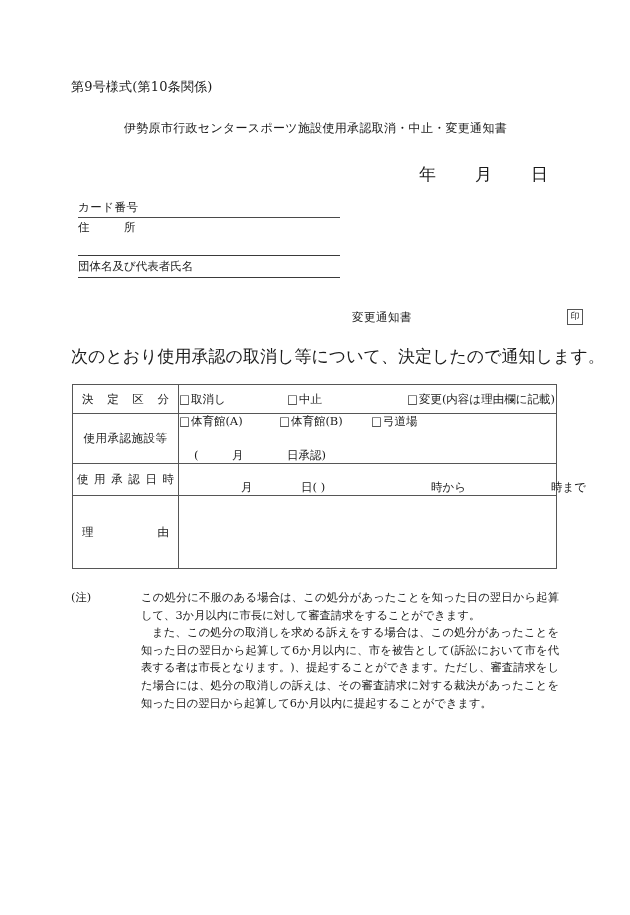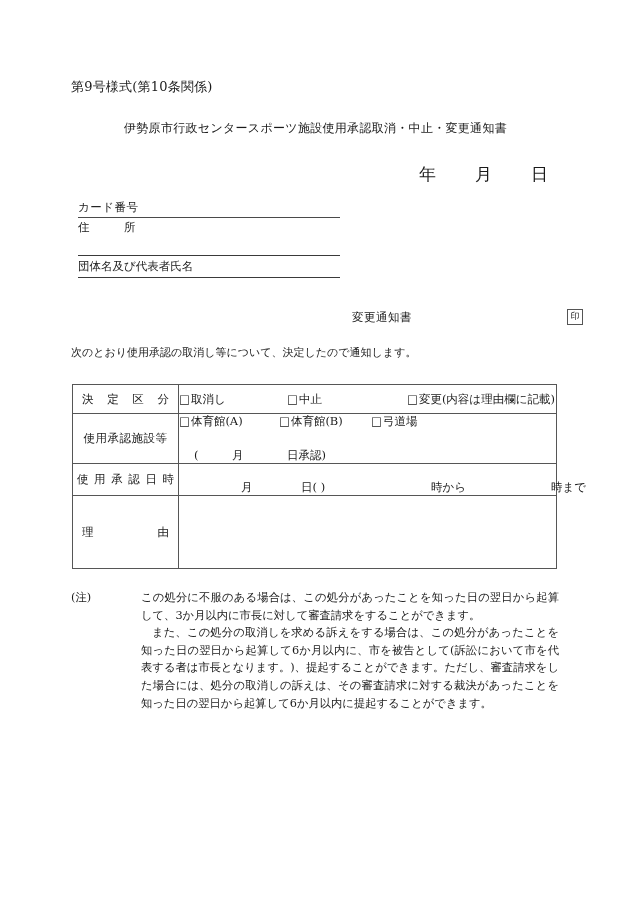--- a/index.html
+++ b/index.html
@@ -110,21 +110,21 @@
     margin-left: 155px;
     position: relative;
     top: -1px;
   }
 
   
   .lead {
     position: absolute;
     left: 71px;
     top: 345px;
-    font-size: 11px;
+    font-size: 17px;
     white-space: nowrap;
   }
 
   
   .form-table {
     position: absolute;
     left: 72px;
     top: 384px;
     width: 485px;
     border-collapse: collapse;

